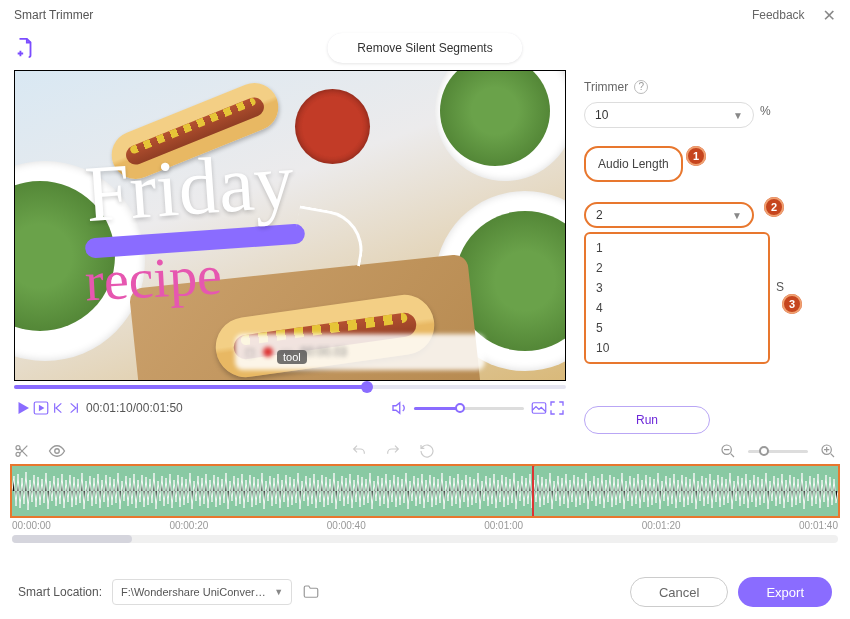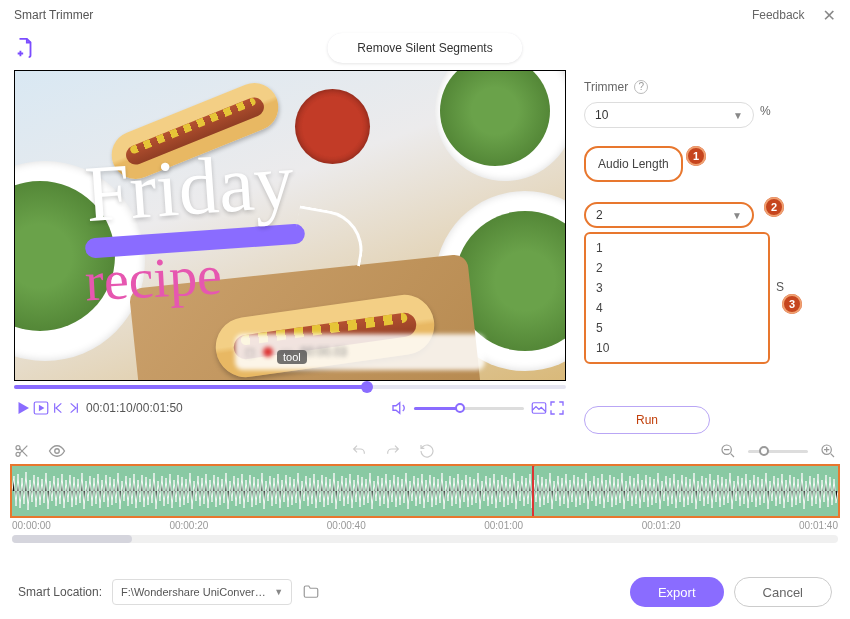--- a/index.html
+++ b/index.html
@@ -58,21 +58,21 @@
 .audio-len-badge { display:inline-block; margin-top:18px; padding:9px 12px; border:2px solid #e8772e; border-radius:14px; color:#444; font-size:12px; }
 .rowflex { display:flex; align-items:center; margin-top:12px; }
 .sel.len { width:170px; border:2px solid #e8772e; }
 .dropdown { position:absolute; left:0; top:100%; margin-top:4px; width:186px; border:2px solid #e8772e; border-radius:6px; background:#fff; z-index:5; padding:4px 0; }
 .dropdown .opt { padding:3px 10px; font-size:12px; color:#444; cursor:pointer; }
 .sel-wrap { position:relative; display:inline-block; }
 .ann { width:20px; height:20px; background:#c6451e; border-radius:50%; color:#fff; font-size:11px; font-weight:bold; display:flex; align-items:center; justify-content:center; position:absolute; box-shadow:0 0 0 2px #f0a070 inset; }
 .sunit { margin-left:6px; color:#555; }
 .info-line { font-size:12px; color:#666; margin-top:112px; }
 .info-line b { color:#222; font-weight:600; margin-left:10px; }
-.run-btn { margin-top:52px; width:126px; height:28px; border:1px solid #b9a6f5; color:#c2410c; background:#fff; border-radius:14px; font-size:12px; cursor:pointer; display:flex; align-items:center; justify-content:center; }
+.run-btn { margin-top:52px; width:126px; height:28px; border:1px solid #b9a6f5; color:#6d28d9; background:#fff; border-radius:14px; font-size:12px; cursor:pointer; display:flex; align-items:center; justify-content:center; }
 .toolrow { display:flex; align-items:center; padding:8px 14px 0 14px; color:#999; gap:18px; }
 .toolrow .center { flex:1; display:flex; justify-content:center; gap:18px; }
 .toolrow .right { display:flex; align-items:center; gap:12px; }
 .zoom-line { width:60px; height:3px; background:#ddd; position:relative; border-radius:2px; }
 .zoom-knob { position:absolute; left:18%; top:-4px; width:10px; height:10px; border:2px solid #999; background:#fff; border-radius:50%; }
 .waveform-wrap { margin:4px 10px 0 10px; border:2px solid #e8772e; height:54px; position:relative; background:#89c9a3; overflow:hidden; }
 .wave { position:absolute; inset:0; }
 .playhead { position:absolute; top:-6px; bottom:0; left:63%; width:2px; background:#d33; }
 .playhead:before { content:""; position:absolute; top:-2px; left:-5px; width:12px; height:10px; background:#d33; clip-path:polygon(0 0,100% 0,50% 100%); }
 .timeruler { display:flex; padding:2px 12px 0 12px; font-size:10px; color:#999; justify-content:space-between; }
@@ -312,15 +312,15 @@
   <div class="file-sel">
     <span style="overflow:hidden;white-space:nowrap;text-overflow:ellipsis">F:\Wondershare UniConverter 1</span>
     <span class="caret" style="font-size:9px;color:#888">▼</span>
   </div>
   <span class="folder-icon">
       <svg width="18" height="18" viewBox="0 0 24 24" fill="none" stroke="#999" stroke-width="1.6">
         <path d="M3 6a2 2 0 0 1 2-2h4l2 3h8a2 2 0 0 1 2 2v8a2 2 0 0 1-2 2H5a2 2 0 0 1-2-2V6z"></path>
       </svg>
     </span>
   <div class="spacer"></div>
+  <div class="btn cancel">Cancel</div>
   <div class="btn export">Export</div>
-  <div class="btn cancel">Cancel</div>
 </div>
 
 </body></html>

